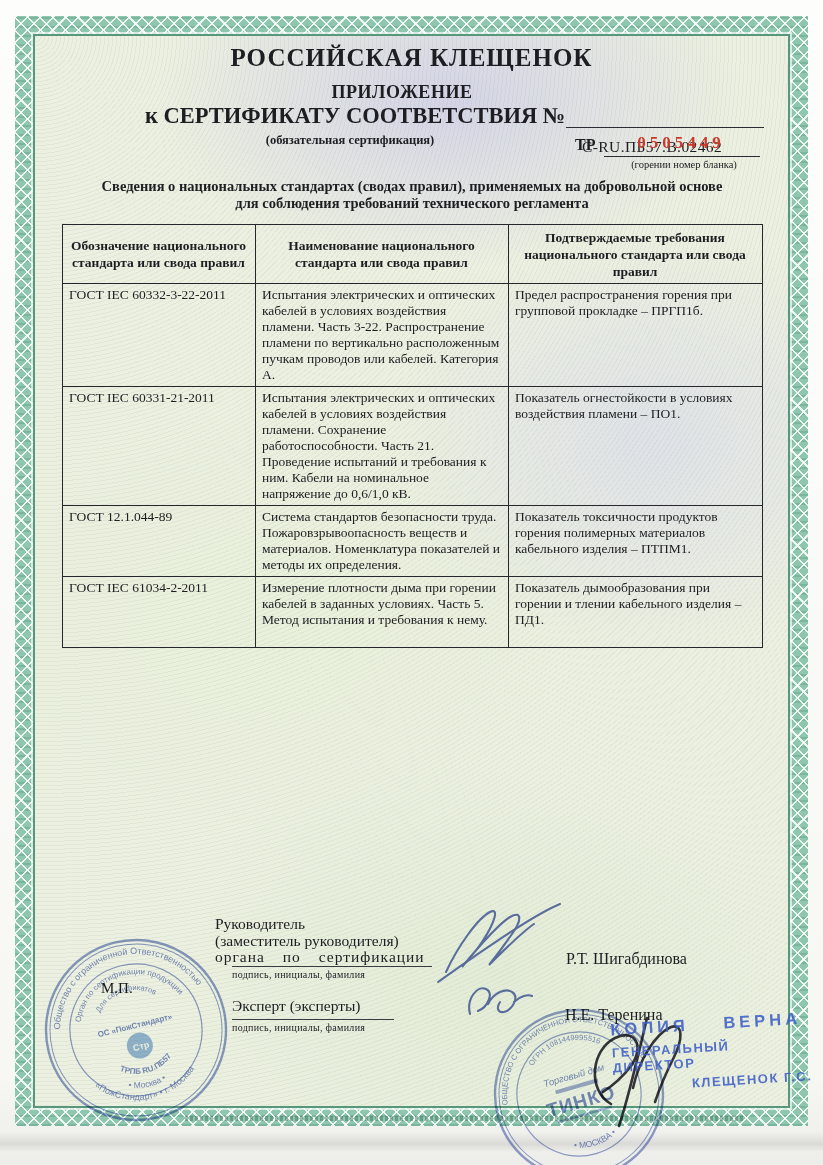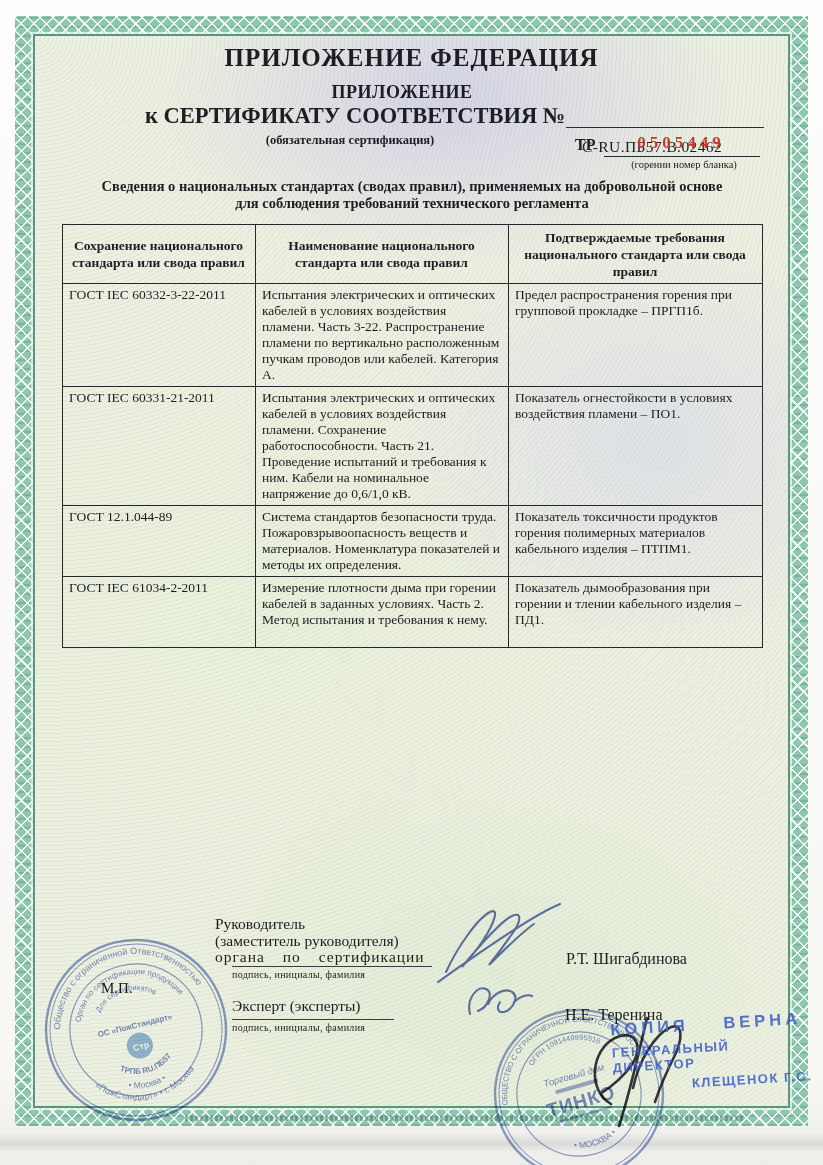--- a/index.html
+++ b/index.html
@@ -90,42 +90,42 @@
 </head>
 <body>
 
 <div class="page">
   <div class="frame">
     <div class="inner"></div>
   </div>
   <div class="microtext"></div>
   <div class="scan-shadow"></div>
 
-  <div class="t center b title-ru">ПРИЛОЖЕНИЕ ФЕДЕРАЦИЯ</div>
+  <div class="t center b title-ru">РОССИЙСКАЯ КЛЕЩЕНОК</div>
   <div class="t center b annex">ПРИЛОЖЕНИЕ</div>
   <div class="t b certline">к СЕРТИФИКАТУ СООТВЕТСТВИЯ  №</div>
   <div class="t certnum">C-RU.ПБ57.В.02462</div>
   <div class="u1"></div>
   <div class="t center b mandatory">(обязательная сертификация)</div>
   <div class="t b tr-label">ТР</div>
   <div class="t blanknum">0505449</div>
   <div class="u2"></div>
   <div class="t blankcap">(горении номер бланка)</div>
 
   <div class="t center b intro">Сведения о национальных стандартах (сводах правил), применяемых на добровольной основе для соблюдения требований технического регламента</div>
 
   <table class="std">
     <colgroup>
         <col class="c1">
         <col class="c2">
         <col class="c3">
       </colgroup>
     <thead>
       <tr>
-        <th>Сохранение национального стандарта или свода правил</th>
+        <th>Обозначение национального стандарта или свода правил</th>
         <th>Наименование национального стандарта или свода правил</th>
         <th>Подтверждаемые требования национального стандарта или свода правил</th>
       </tr>
     </thead>
     <tbody>
       <tr class="r1">
         <td>ГОСТ IEC 60332-3-22-2011</td>
         <td>Испытания электрических и оптических кабелей в условиях воздействия пламени. Часть 3-22. Распространение пламени по вертикально расположенным пучкам проводов или кабелей. Категория А.</td>
         <td>Предел распространения горения при групповой прокладке – ПРГП1б.</td>
       </tr>
@@ -134,21 +134,21 @@
         <td>Испытания электрических и оптических кабелей в условиях воздействия пламени. Сохранение работоспособности. Часть 21. Проведение испытаний и требования к ним. Кабели на номинальное напряжение до 0,6/1,0 кВ.</td>
         <td>Показатель огнестойкости в условиях воздействия пламени – ПО1.</td>
       </tr>
       <tr class="r3">
         <td>ГОСТ 12.1.044-89</td>
         <td>Система стандартов безопасности труда. Пожаровзрывоопасность веществ и материалов. Номенклатура показателей и методы их определения.</td>
         <td>Показатель токсичности продуктов горения полимерных материалов кабельного изделия – ПТПМ1.</td>
       </tr>
       <tr class="r4">
         <td>ГОСТ IEC 61034-2-2011</td>
-        <td>Измерение плотности дыма при горении кабелей в заданных условиях. Часть 2. Метод испытания и требования к нему.</td>
+        <td>Измерение плотности дыма при горении кабелей в заданных условиях. Часть 5. Метод испытания и требования к нему.</td>
         <td>Показатель дымообразования при горении и тлении кабельного изделия – ПД1.</td>
       </tr>
     </tbody>
   </table>
 
   <div class="t rolewrap">
     <div>Руководитель</div>
     <div>(заместитель руководителя)</div>
     <div class="role3">органа по сертификации</div>
   </div>

